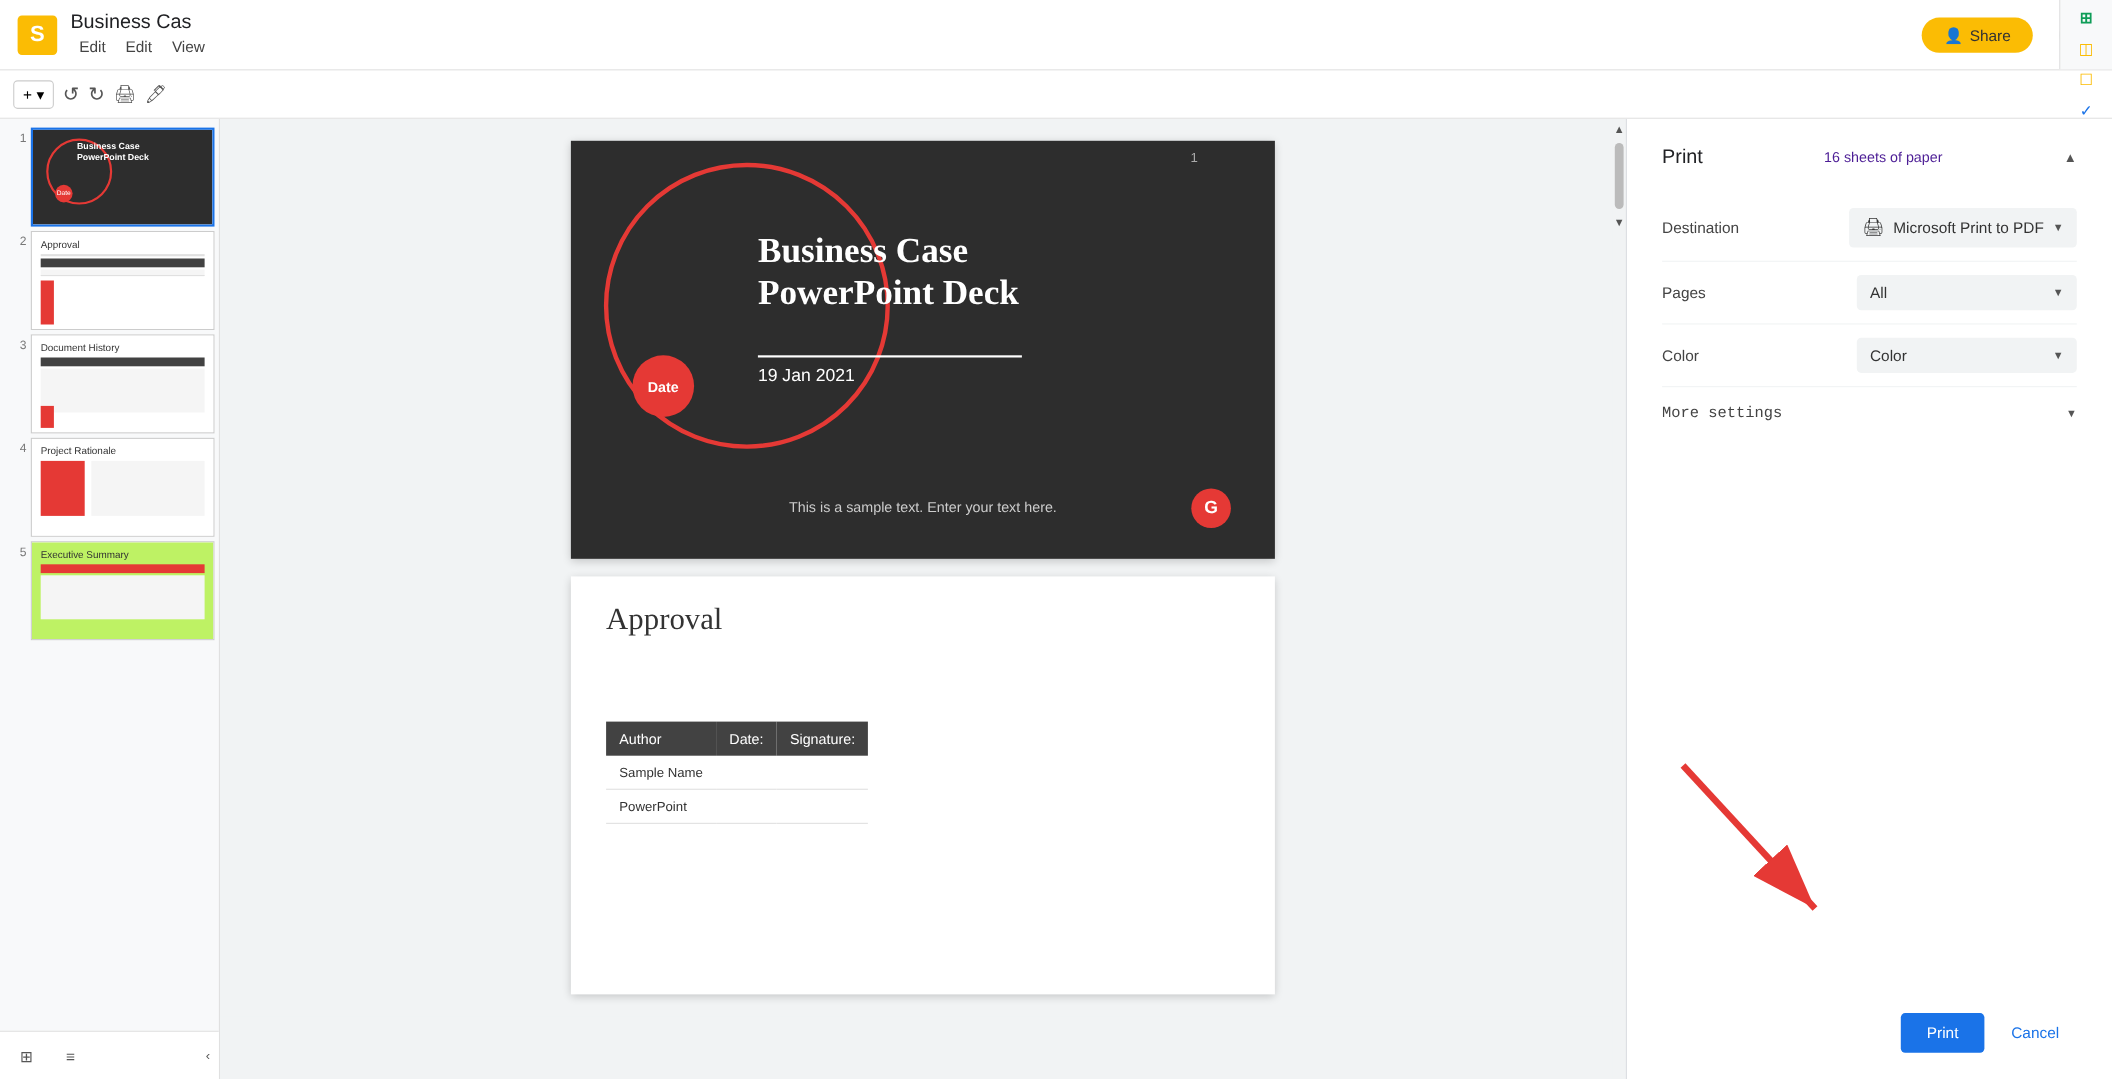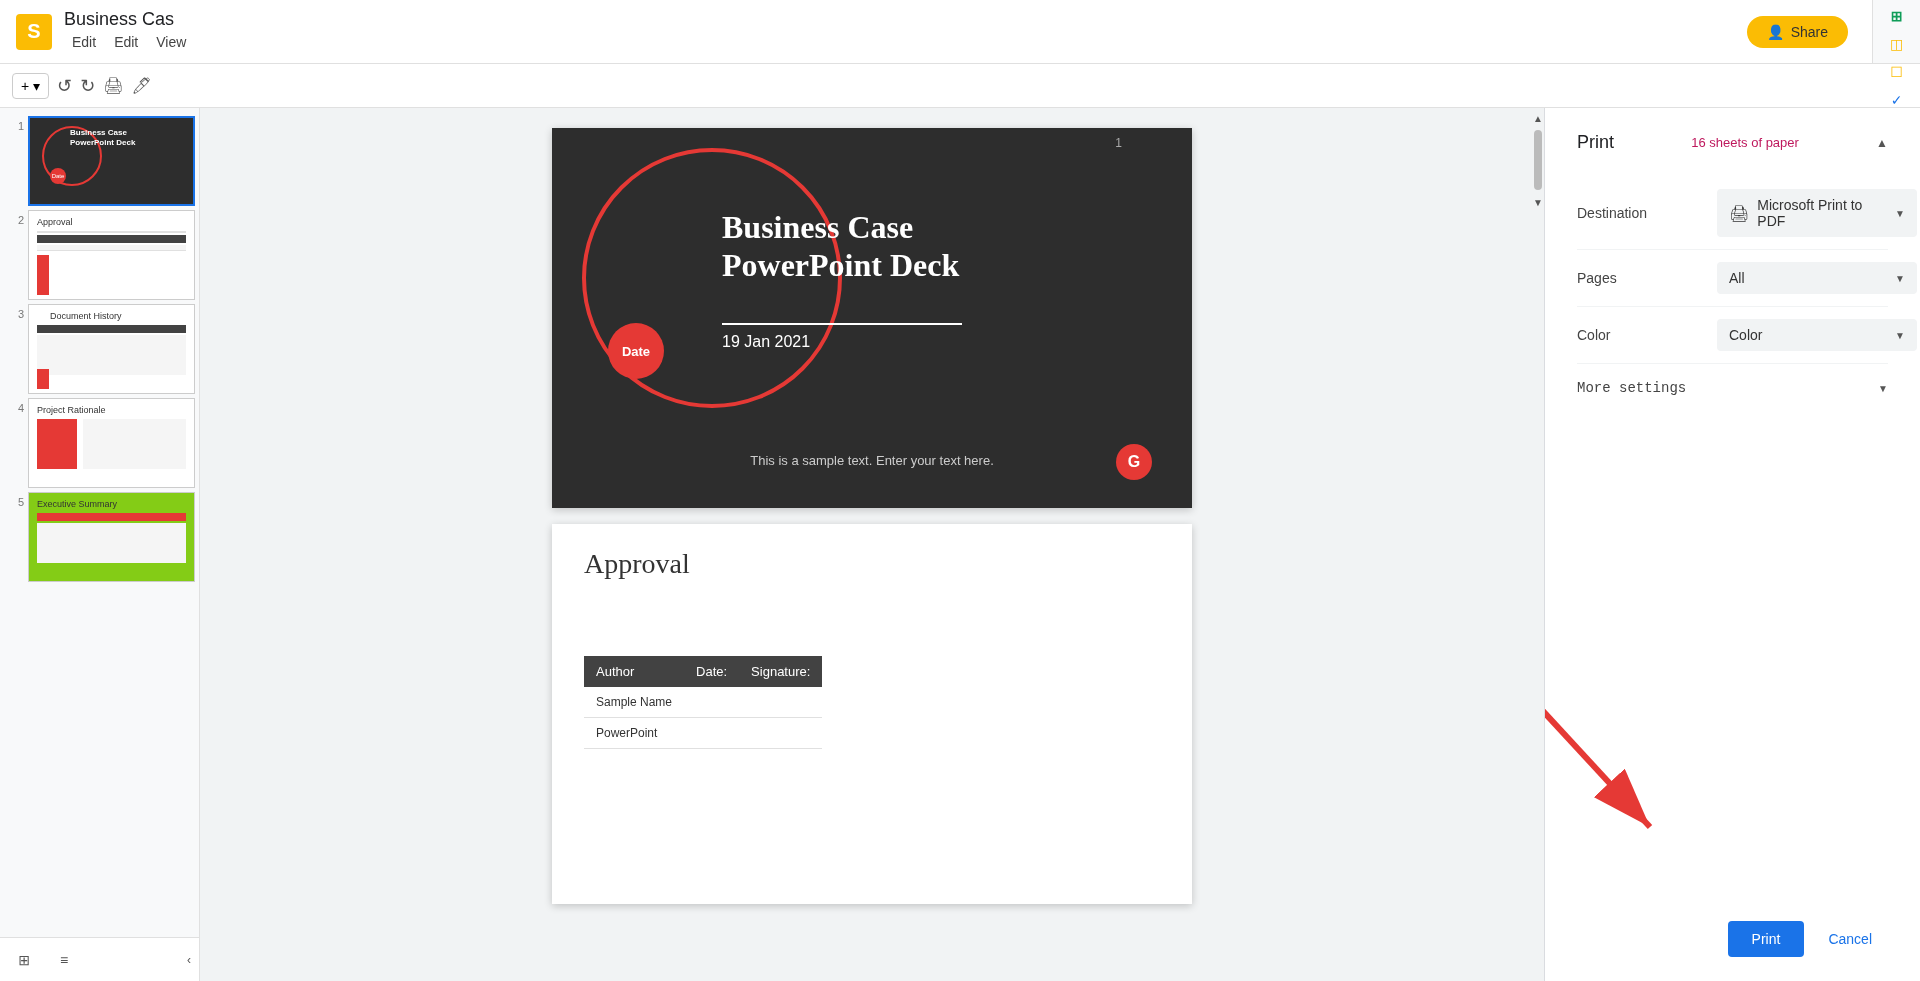--- a/index.html
+++ b/index.html
@@ -152,21 +152,21 @@
     .slide-content {
       flex: 1;
       background: #f1f3f4;
       overflow-y: auto;
       padding: 0;
       position: relative;
     }
 
     
     .print-panel {
-      width: 376px;
+      width: 442px;
       background: #fff;
       border-left: 1px solid #dadce0;
       padding: 24px 32px;
       display: flex;
       flex-direction: column;
       gap: 0;
       position: relative;
       overflow: hidden;
     }
     .print-header {
@@ -175,21 +175,21 @@
       align-items: center;
       margin-bottom: 24px;
     }
     .print-title {
       font-size: 18px;
       color: #202124;
       font-weight: 400;
     }
     .print-sheets {
       font-size: 13px;
-      color: #be185d;
+      color: #4c1d95;
       text-align: center;
     }
     .print-row {
       display: flex;
       align-items: center;
       justify-content: space-between;
       padding: 12px 0;
       border-bottom: 1px solid #f1f3f4;
     }
     .print-row-label {
@@ -440,21 +440,21 @@
     .thumb-content {
       width: 100%;
       height: 100%;
       position: relative;
       overflow: hidden;
     }
     .thumb-slide1 { background: #2d2d2d; }
     .thumb-slide2 { background: #fff; }
     .thumb-slide3 { background: #fff; }
     .thumb-slide4 { background: #fff; }
-    .thumb-slide5 { background: #84cc16; }
+    .thumb-slide5 { background: #bef264; }
     .bottom-btn {
       width: 32px;
       height: 32px;
       display: flex;
       align-items: center;
       justify-content: center;
       border-radius: 4px;
       cursor: pointer;
       font-size: 14px;
       color: #555;
@@ -536,21 +536,21 @@
             <div style="position:absolute;top:34px;left:8px;right:8px;height:6px;background:#f5f5f5;border-bottom:1px solid #e0e0e0;"></div>
             <div style="position:absolute;bottom:4px;left:8px;width:12px;height:40px;background:#e53935;"></div>
           </div>
         </div>
       </div>
 
       <div class="slide-thumb">
         <span class="slide-num">3</span>
         <div class="thumb-img">
           <div class="thumb-content thumb-slide3">
-            <div style="position:absolute;top:6px;left:8px;font-size:9px;color:#333;margin-left:13px;">Document History</div>
+            <div style="position:absolute;top:6px;left:8px;font-size:9px;color:#333;">Document History</div>
             <div style="position:absolute;top:20px;left:8px;right:8px;height:8px;background:#424242;"></div>
             <div style="position:absolute;top:30px;left:8px;right:8px;height:40px;background:#f5f5f5;"></div>
             <div style="position:absolute;bottom:4px;left:8px;width:12px;height:20px;background:#e53935;"></div>
           </div>
         </div>
       </div>
 
       <div class="slide-thumb">
         <span class="slide-num">4</span>
         <div class="thumb-img">

